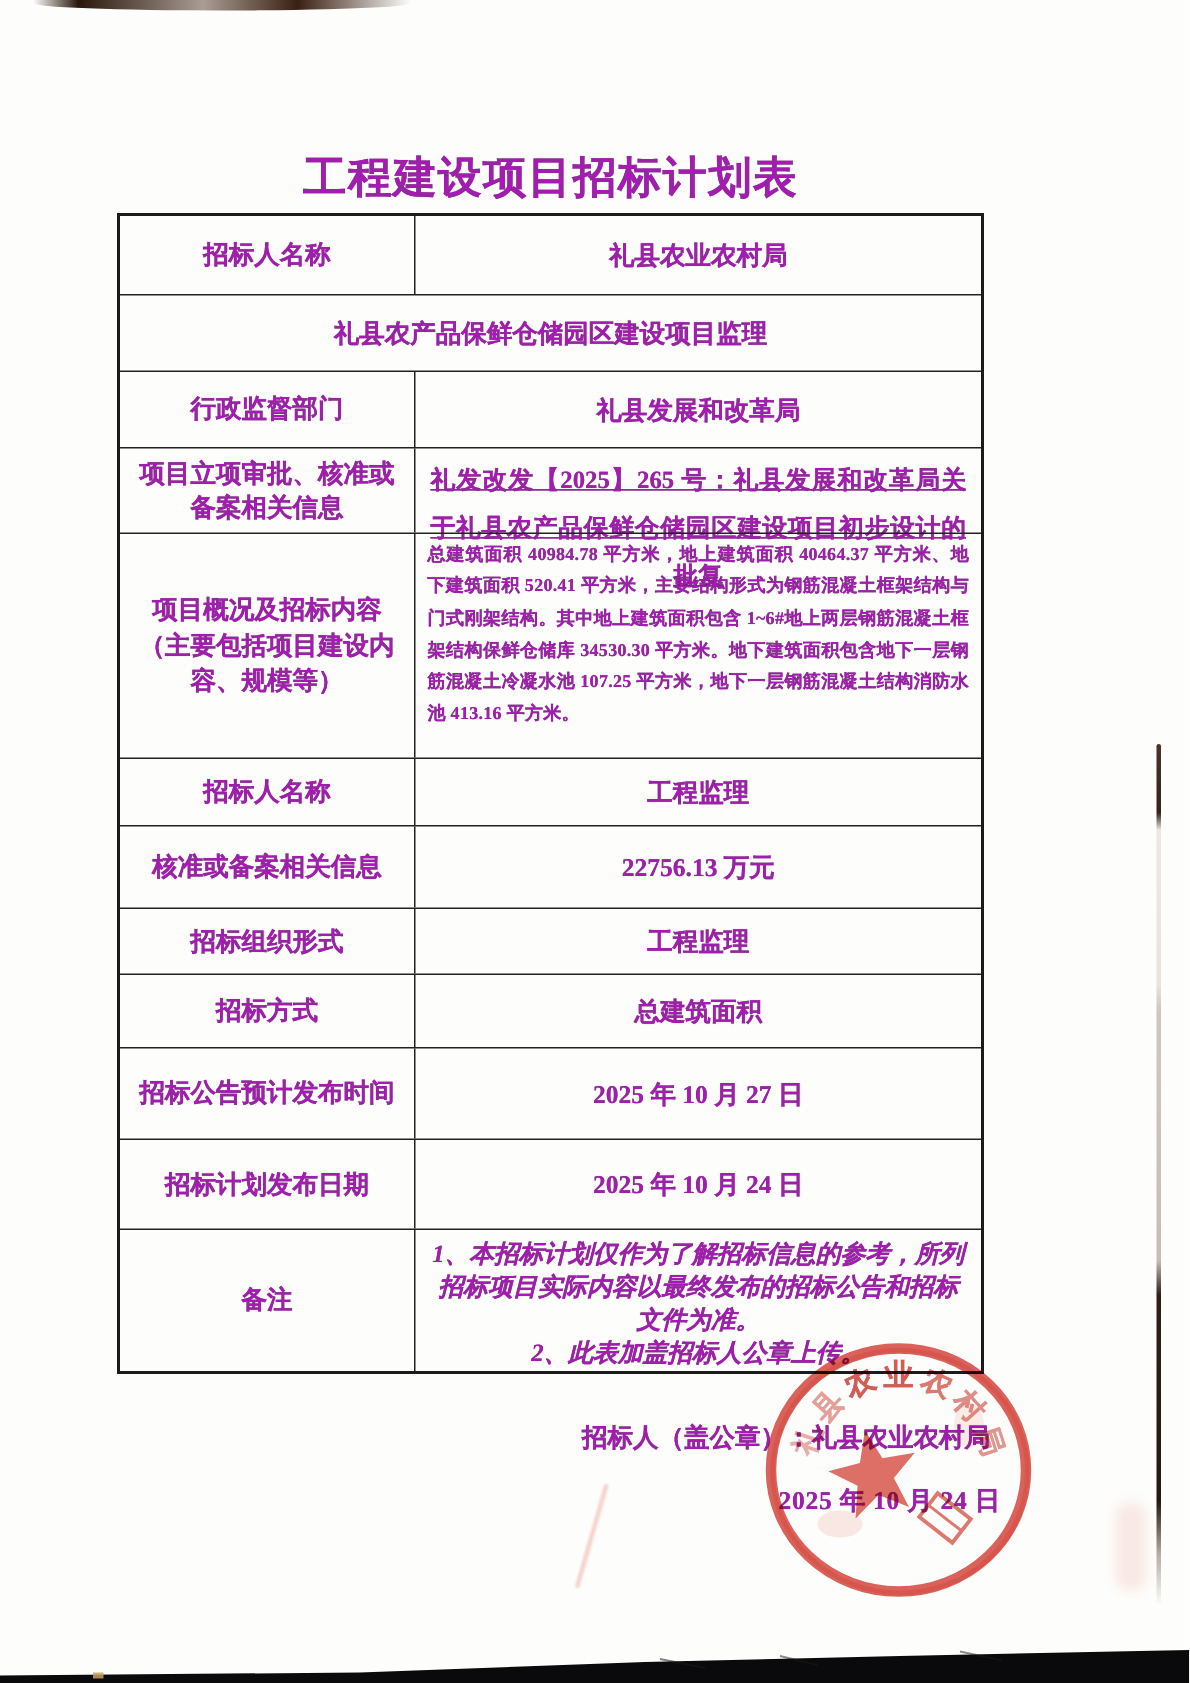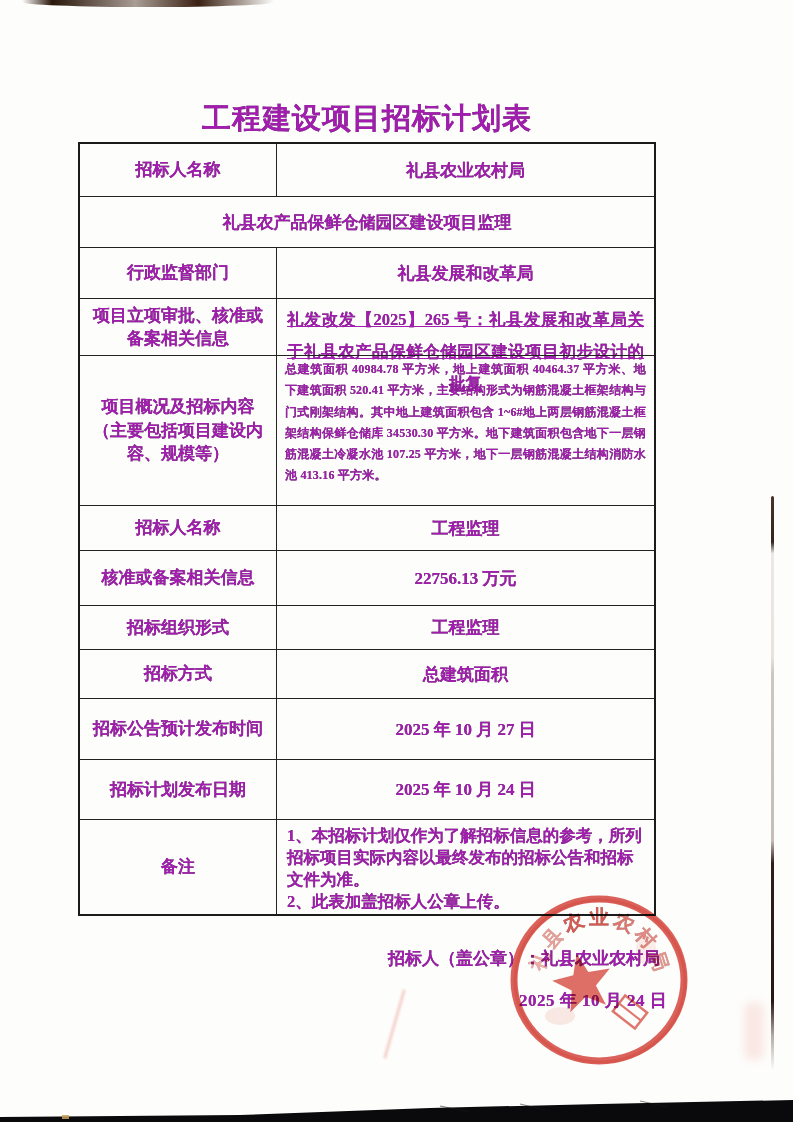--- a/index.html
+++ b/index.html
@@ -38,21 +38,21 @@
   .r9{height:49px;} .r10{height:61px;} .r11{height:60px;} .r12{height:95px;}
   .approval{
     font-size:16.5px;line-height:32px;text-align:justify;text-align-last:center;
     padding:5px 10px 0;
     text-decoration:underline;
   }
   .overview{
     font-size:12px;line-height:21.3px;text-align:justify;
     padding:3px 8px 0;letter-spacing:0.2px;
   }
-  .remark{font-size:16.5px;line-height:22px;text-align:left;padding:5px 10px 0;}
+  .remark{font-size:16.5px;line-height:22px;text-align:center;padding:5px 10px 0;font-style:italic;}
   .remark p{margin:0;}
   
   .signer-line{position:absolute;left:388px;top:947px;font-size:17px;white-space:nowrap;}
   .footer-date{position:absolute;left:519px;top:989px;font-size:17px;letter-spacing:0.5px;white-space:nowrap;}
   
   .seal{
     position:absolute;left:505px;top:888px;width:195px;height:190px;
     mix-blend-mode:multiply;opacity:0.92;filter:blur(0.25px);
   }
   

